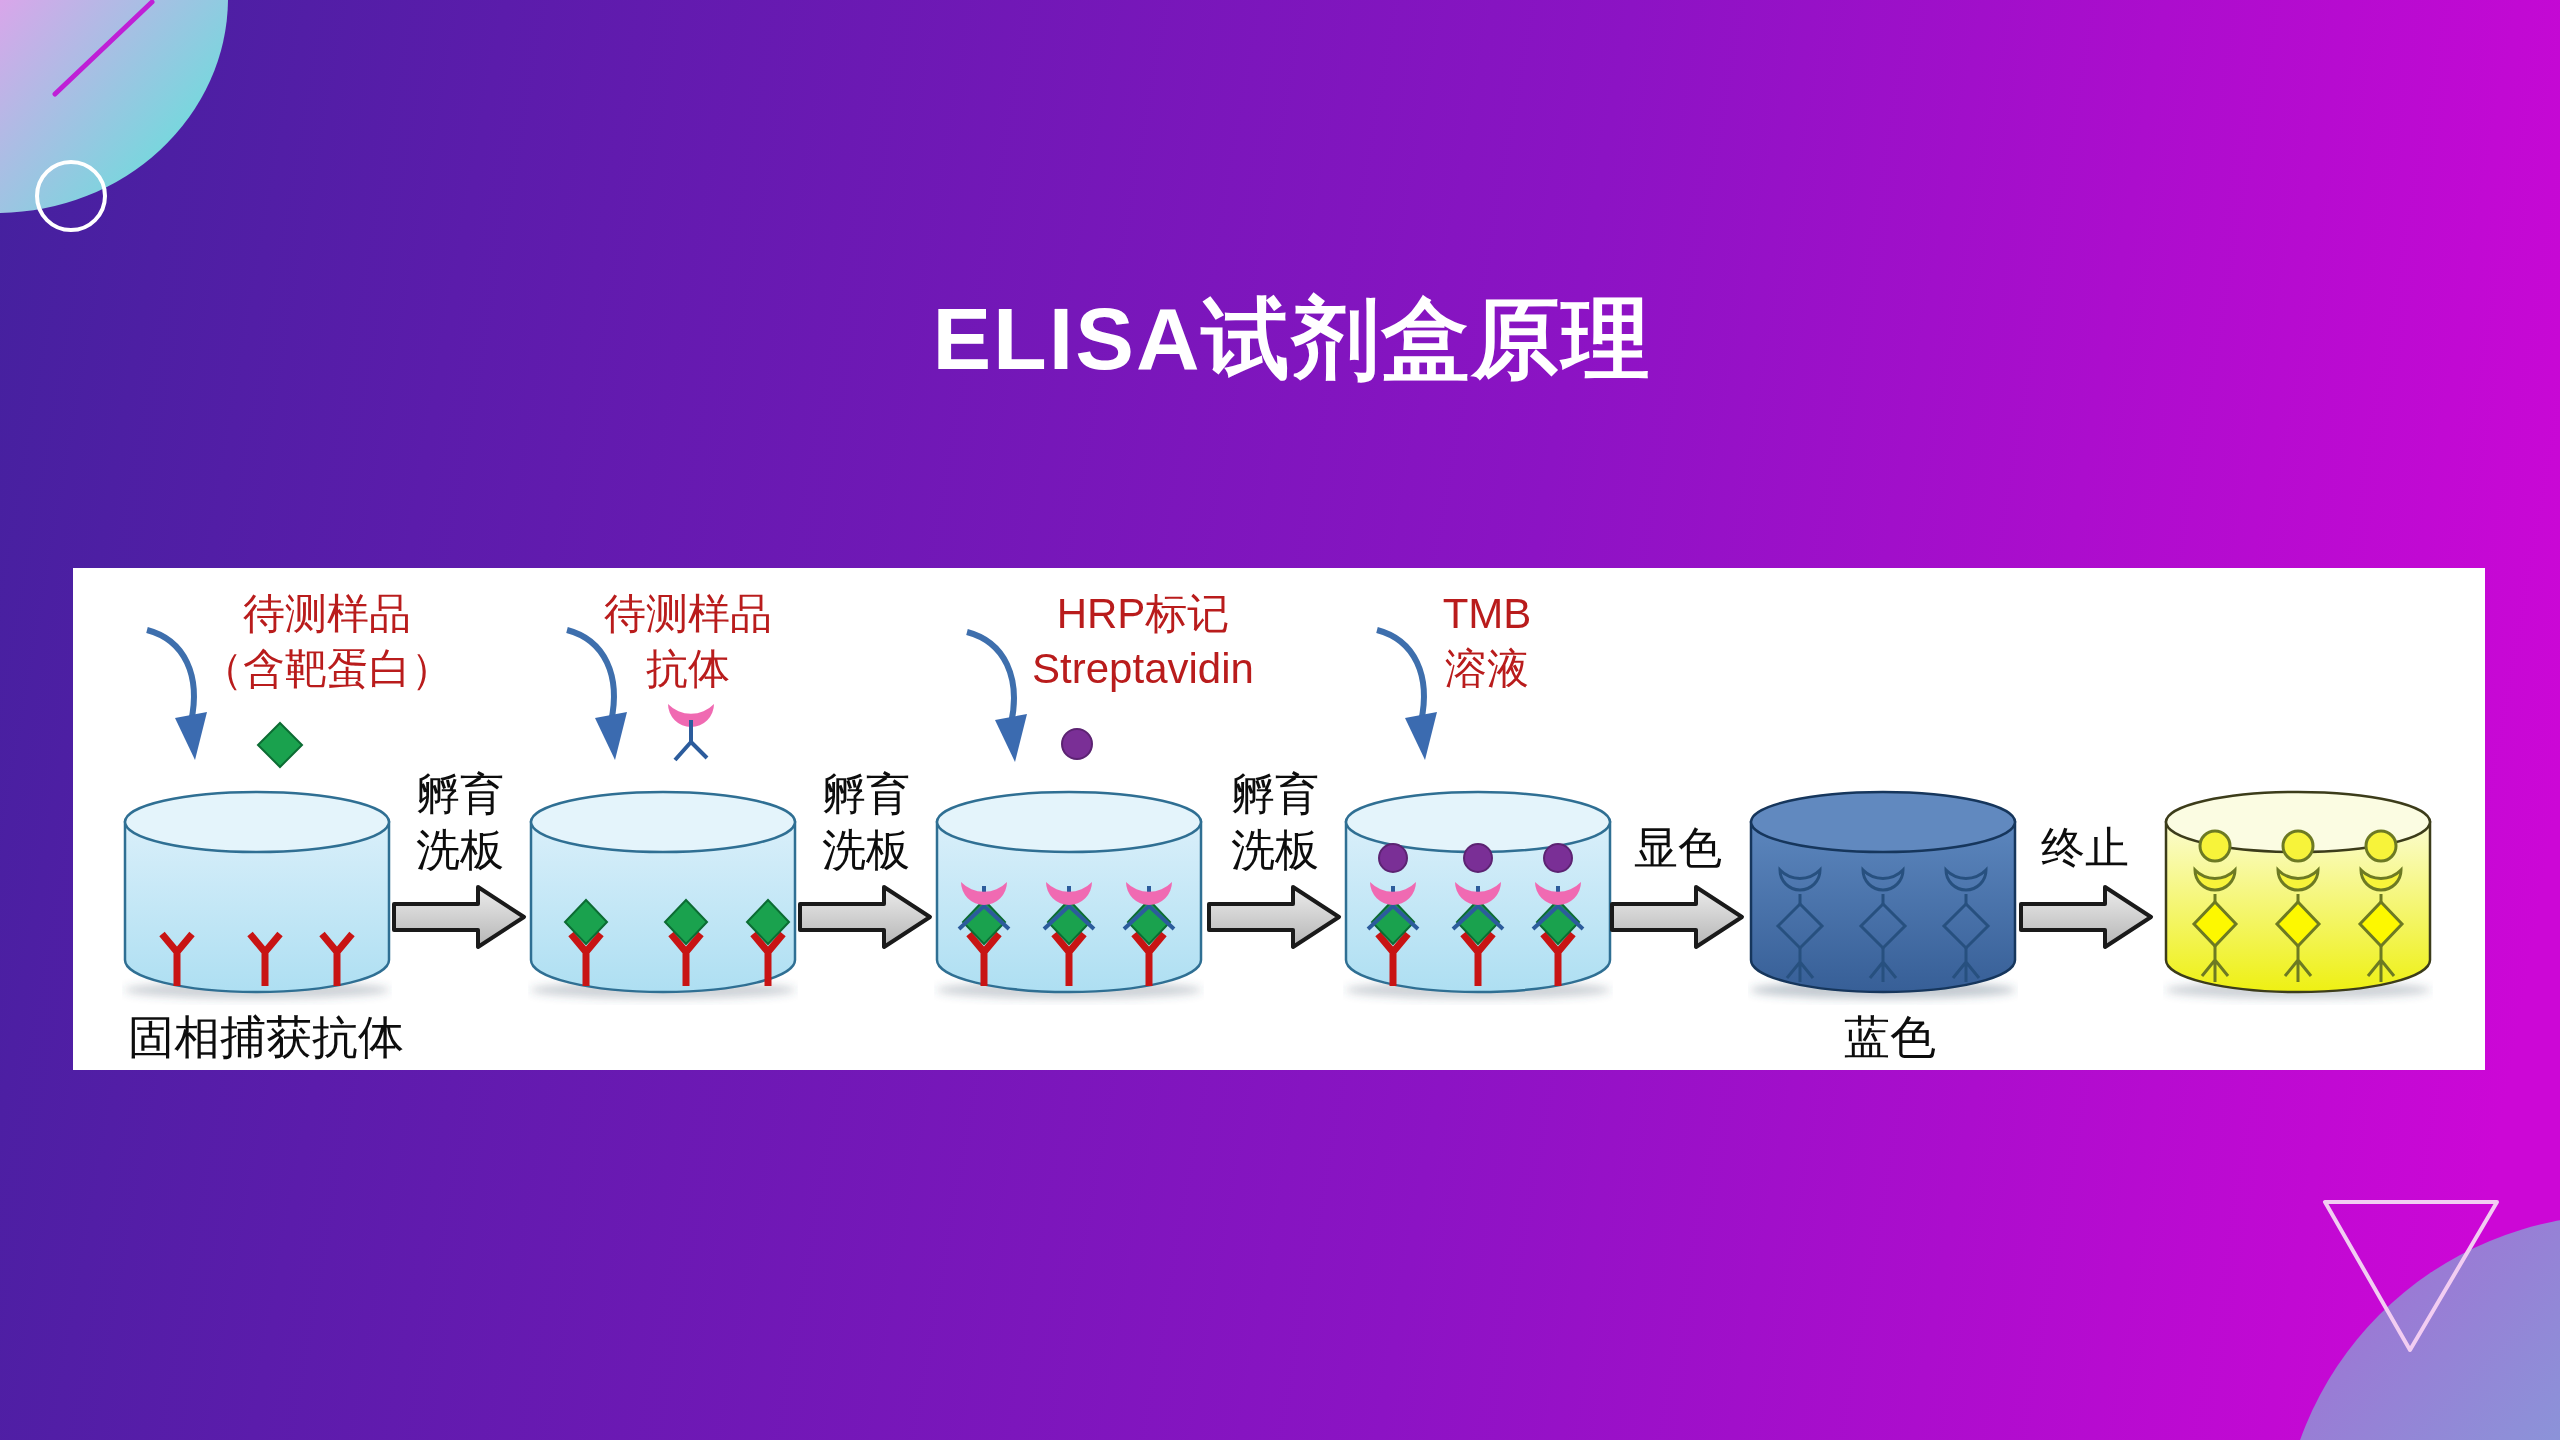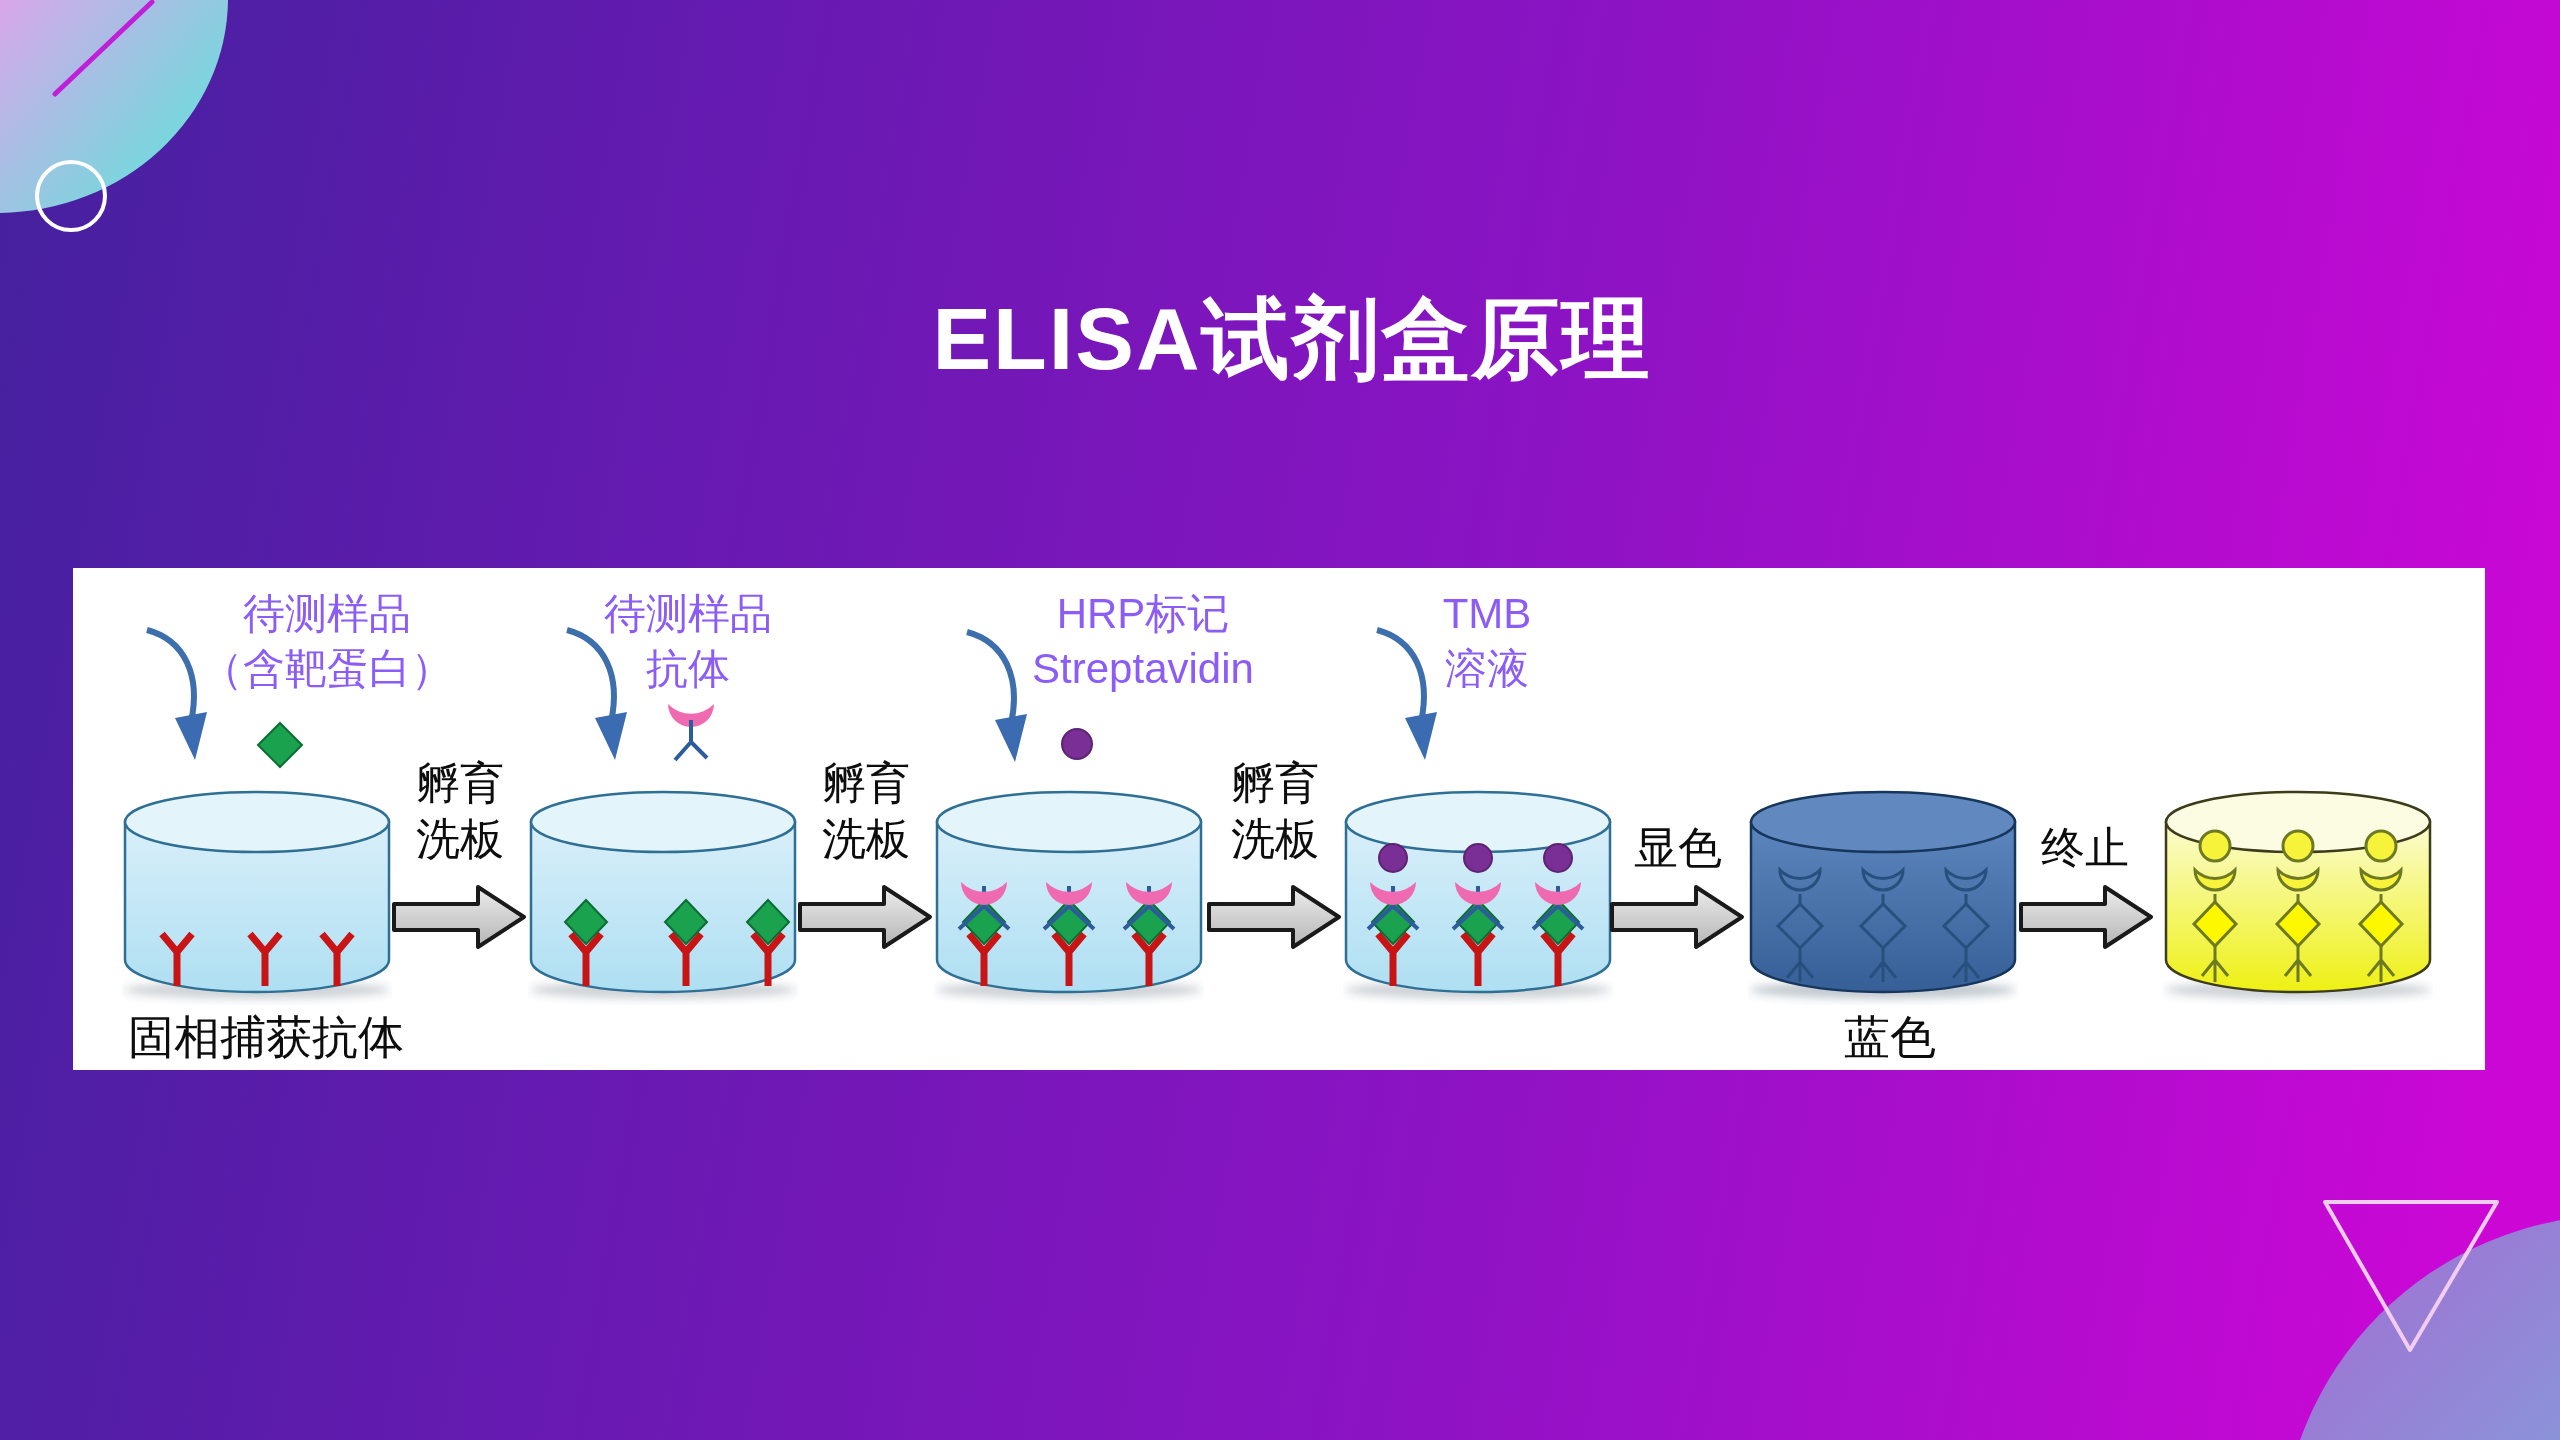--- a/index.html
+++ b/index.html
@@ -13,31 +13,31 @@
     position:absolute;left:0;top:268px;width:2560px;text-align:center;
     color:#ffffff;font-size:88px;font-weight:800;letter-spacing:2px;margin:12px;
   }
   .panel{
     position:absolute;left:73px;top:568px;width:2412px;height:502px;
     background:#ffffff;
   }
   .abs{position:absolute;}
   .top-label{
     position:absolute;top:18px;width:400px;text-align:center;
-    color:#8b5cf6;font-size:42px;line-height:55px;font-weight:400;
+    color:#b91c1c;font-size:42px;line-height:55px;font-weight:400;
   }
   .bottom-label{
     position:absolute;top:428px;width:400px;text-align:center;
     color:#0d0d0d;font-size:46px;font-weight:400;margin-top:11px;
   }
   .trans-label{
     position:absolute;width:220px;text-align:center;
     color:#0d0d0d;font-size:44px;line-height:56px;
   }
-  .trans-label.two{top:187px;}
+  .trans-label.two{top:198px;}
   .trans-label.one{top:252px;}
 </style>
 </head>
 <body>
 
 <div class="slide">
 
   <svg width="0" height="0" style="position:absolute">
     <defs>
       <linearGradient id="gLight" x1="0" y1="0" x2="0" y2="1">

